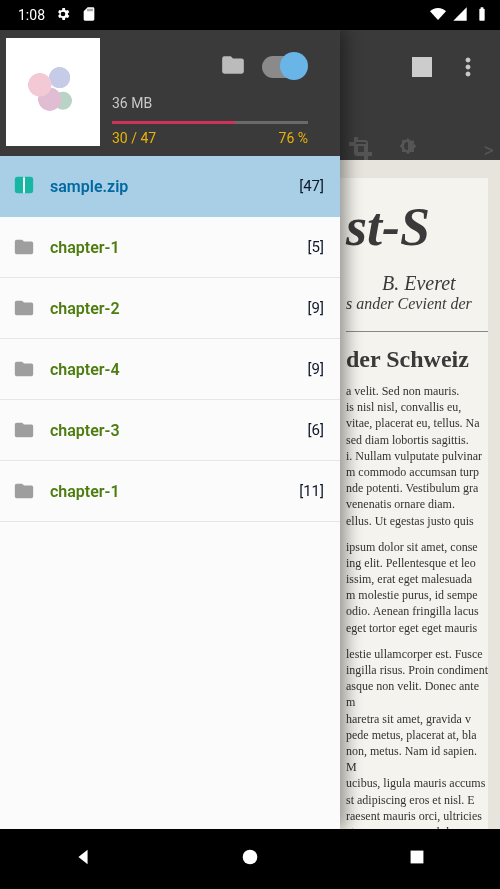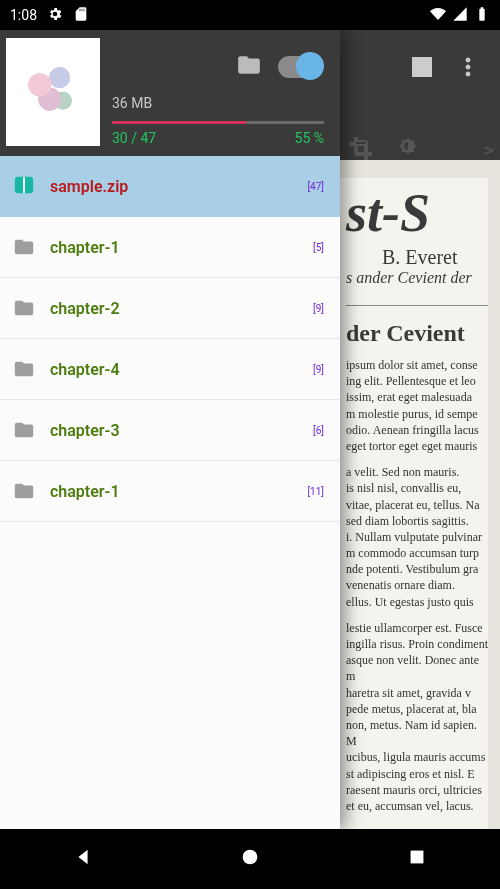--- a/index.html
+++ b/index.html
@@ -1,65 +1,65 @@
 <!DOCTYPE html>
 <html><head>
 <meta charset="utf-8">
 <style>
   * { margin: 0; padding: 0; box-sizing: border-box; }
   html, body { width: 500px; height: 889px; font-family: Roboto, Arial, sans-serif; background: #000; overflow: hidden; }
   
-  .statusbar { height: 30px; background: #000; display: flex; align-items: center; padding: 0 10px; color: #fff; font-size: 14px; }
+  .statusbar { height: 30px; background: #000; display: flex; align-items: center; padding: 0 10px; color: #fff; font-size: 14px; margin-left: 8px; }
   .statusbar .left { display: flex; align-items: center; gap: 10px; }
   .statusbar .right { margin-left: auto; display: flex; align-items: center; gap: 6px; }
   .statusbar svg { width: 16px; height: 16px; fill: #fff; }
   
   .content-area { position: relative; width: 500px; height: 799px; background: #fff; overflow: hidden; }
   
   
   .reader-bg { position: absolute; inset: 0; background: #e6e4dc; }
   .reader-top { height: 130px; background: #3a3a3a; display: flex; justify-content: flex-end; align-items: flex-start; padding: 25px 20px 0 0; gap: 22px; }
   .reader-top svg { width: 24px; height: 24px; fill: #ccc; stroke: #ccc; }
   .reader-tools { position: absolute; top: 96px; left: 340px; right: 0; height: 48px; display: flex; align-items: center; gap: 24px; padding-left: 8px; }
   .reader-tools svg { width: 24px; height: 24px; fill: #555; }
   .reader-tools .gt { font-size: 20px; color: #555; margin-left: auto; margin-right: 6px;}
-  .reader-page { position: absolute; top: 148px; left: 340px; right: 12px; background: #f4f3ed; padding: 4px 0 14px 6px; color: #3a3a3a; height: 700px; overflow:hidden; }
+  .reader-page { position: absolute; top: 148px; left: 340px; right: 12px; background: #f4f3ed; padding: 18px 0 14px 6px; color: #3a3a3a; height: 700px; overflow:hidden; }
   .reader-page .title-frag { font-family: Georgia, serif; font-style: italic; font-size: 54px; font-weight: 600; }
-  .reader-page .author { font-family: Georgia, serif; font-size: 20px; margin-top: 2px; margin-left: 36px;}
+  .reader-page .author { font-family: Georgia, serif; font-size: 20px; margin-top: 14px; margin-left: 36px; font-style: italic;}
   .reader-page .sub { font-family: Georgia, serif; font-style: italic; font-size: 16px; margin-top: 0; }
   .reader-page hr { margin: 18px 0 10px; border: none; border-top: 1px solid #888; }
   .reader-page .h-it { font-family: Georgia, serif; font-style: italic; font-size: 18px; }
   .reader-page .h2 { font-family: Georgia, serif; font-size: 24px; font-weight: bold; margin-top: 14px; }
   .reader-page .body { font-family: Georgia, serif; font-size: 12px; line-height: 1.35; margin-top: 10px; white-space: pre-line; color:#333; }
 
   
   .drawer { position: absolute; top: 0; left: 0; width: 340px; height: 100%; background: #fbfbfb; box-shadow: 6px 0 16px rgba(0,0,0,.4); display: flex; flex-direction: column; }
   .drawer-header { background: #3a3a3a; color: #ddd; padding: 0 0 6px 0; }
-  .dh-row1 { display: flex; gap: 12px; padding: 8px 16px 4px 6px; align-items: flex-end;}
+  .dh-row1 { display: flex; gap: 12px; padding: 8px 32px 4px 6px; align-items: flex-end;}
   .thumb { width: 94px; height: 108px; background: #fff; display: flex; align-items: center; justify-content: center; }
   .thumb-inner { width: 66px; height: 72px; background: radial-gradient(circle at 30% 40%, #f4c9d6 0 18%, transparent 19%), radial-gradient(circle at 60% 30%, #c6cbe8 0 16%, transparent 17%), radial-gradient(circle at 45% 60%, #e0bdd2 0 20%, transparent 21%), radial-gradient(circle at 65% 62%, #b9d4c7 0 14%, transparent 15%); border-radius: 6px; }
   .dh-info { flex: 1; display: flex; flex-direction: column; gap: 6px; }
   .dh-icons { display:flex; justify-content:flex-end; align-items:center; gap:16px; height:40px; padding-right:4px;}
   .dh-icons svg { width:26px; height:26px; fill:#bbb; }
   .toggle { width: 42px; height: 22px; background: #8a8a8a; border-radius: 11px; position: relative; }
   .toggle .knob { position: absolute; right: -4px; top: -4px; width: 28px; height: 28px; background: #69b5e8; border-radius: 50%; }
   .dh-size { font-size: 14px; color: #c9c9c9; margin-top:2px;}
-  .dh-prog-row { display: flex; align-items: center; justify-content: space-between; font-size: 14px; color: #22c55e; }
+  .dh-prog-row { display: flex; align-items: center; justify-content: space-between; font-size: 14px; color: #eab308; }
   .progbar { height: 3px; background: #6a6a6a; margin-top:4px; position: relative; }
   .progbar .fill { height: 100%; background: #d1325c; }
   
   .list { flex: 1; overflow-y: auto; background: #fbfbfb; }
   .list-item { display: flex; align-items: center; padding: 18px 16px 18px 12px; border-bottom: 1px solid #e6e6e6; gap: 14px; font-size: 16px; color: #333; }
   .list-item.selected { background: #a8cfe6; border-bottom-color: #a8cfe6;}
   .list-item .icon { width: 24px; height: 24px; display:flex; align-items:center; justify-content:center;}
   .list-item .icon svg { width: 22px; height: 22px; fill: #9e9e9e; }
   .list-item.selected .icon svg { fill: #17b7a3; stroke:#17b7a3;}
   .list-item .label { font-weight: 600; color: #4d7c0f; }
-  .list-item .count { margin-left: auto; color: #6d28d9; font-size: 10px;}
-  .list-item.selected .label { color:#b91c1c;}
+  .list-item .count { margin-left: auto; color: #0f172a; font-size: 15px;}
+  .list-item.selected .label { color:#0369a1;}
   
   .navbar { height: 60px; background: #000; display: flex; align-items: center; justify-content: space-around; }
   .navbar svg { width: 22px; height: 22px; fill: #fff; }
 </style>
 </head>
 <body>
 
 <div class="statusbar">
   <div class="left">
     <span>1:08</span>
@@ -105,36 +105,36 @@
       <span><svg viewBox="0 0 24 24">
             <path d="M12 2l2.4 2.4H18v3.6L20.4 10 18 12.4V16h-3.6L12 18.4 9.6 16H6v-3.6L3.6 10 6 7.6V4h3.6zM12 6a4 4 0 000 8z"></path>
           </svg></span>
       <span class="gt">&gt;</span>
     </div>
     <div class="reader-page">
       <div class="title-frag">st-S</div>
       <div class="author">B. Everet</div>
       <div class="sub">s ander Cevient der</div>
       <hr>
-      <div class="h2">der Cevient</div>
-      <div class="body">ipsum dolor sit amet, conse
-ing elit. Pellentesque et leo
-issim, erat eget malesuada
-m molestie purus, id sempe
-odio. Aenean fringilla lacus
-eget tortor eget eget mauris</div>
+      <div class="h2">der Schweiz</div>
       <div class="body">a velit. Sed non mauris.
 is nisl nisl, convallis eu,
 vitae, placerat eu, tellus. Na
 sed diam lobortis sagittis.
 i. Nullam vulputate pulvinar
 m commodo accumsan turp
 nde potenti. Vestibulum gra
 venenatis ornare diam.
 ellus. Ut egestas justo quis</div>
+      <div class="body">ipsum dolor sit amet, conse
+ing elit. Pellentesque et leo
+issim, erat eget malesuada
+m molestie purus, id sempe
+odio. Aenean fringilla lacus
+eget tortor eget eget mauris</div>
       <div class="body">lestie ullamcorper est. Fusce
 ingilla risus. Proin condiment
 asque non velit. Donec ante m
 haretra sit amet, gravida v
 pede metus, placerat at, bla
 non, metus. Nam id sapien. M
 ucibus, ligula mauris accums
 st adipiscing eros et nisl. E
 raesent mauris orci, ultricies
 et eu, accumsan vel, lacus.</div>
@@ -155,21 +155,21 @@
             <div class="toggle">
                 <div class="knob"></div>
               </div>
           </div>
           <div class="dh-size">36 MB</div>
           <div class="progbar">
               <div class="fill" id="prog-fill" style="width: 63%;"></div>
             </div>
           <div class="dh-prog-row">
             <span>30 / 47</span>
-            <span>55 %</span>
+            <span>76 %</span>
           </div>
         </div>
       </div>
     </div>
     <div class="list" id="drawer-list">
         <div class="list-item selected">
           <span class="icon">
             <svg viewBox="0 0 24 24" fill="none" stroke-width="2">
               <path d="M3 5a2 2 0 012-2h5v16H5a2 2 0 01-2-2zM21 5a2 2 0 00-2-2h-5v16h5a2 2 0 002-2z" fill="#17b7a3" stroke="#17b7a3"></path>
               <path d="M12 3v16" stroke="#fff"></path>

